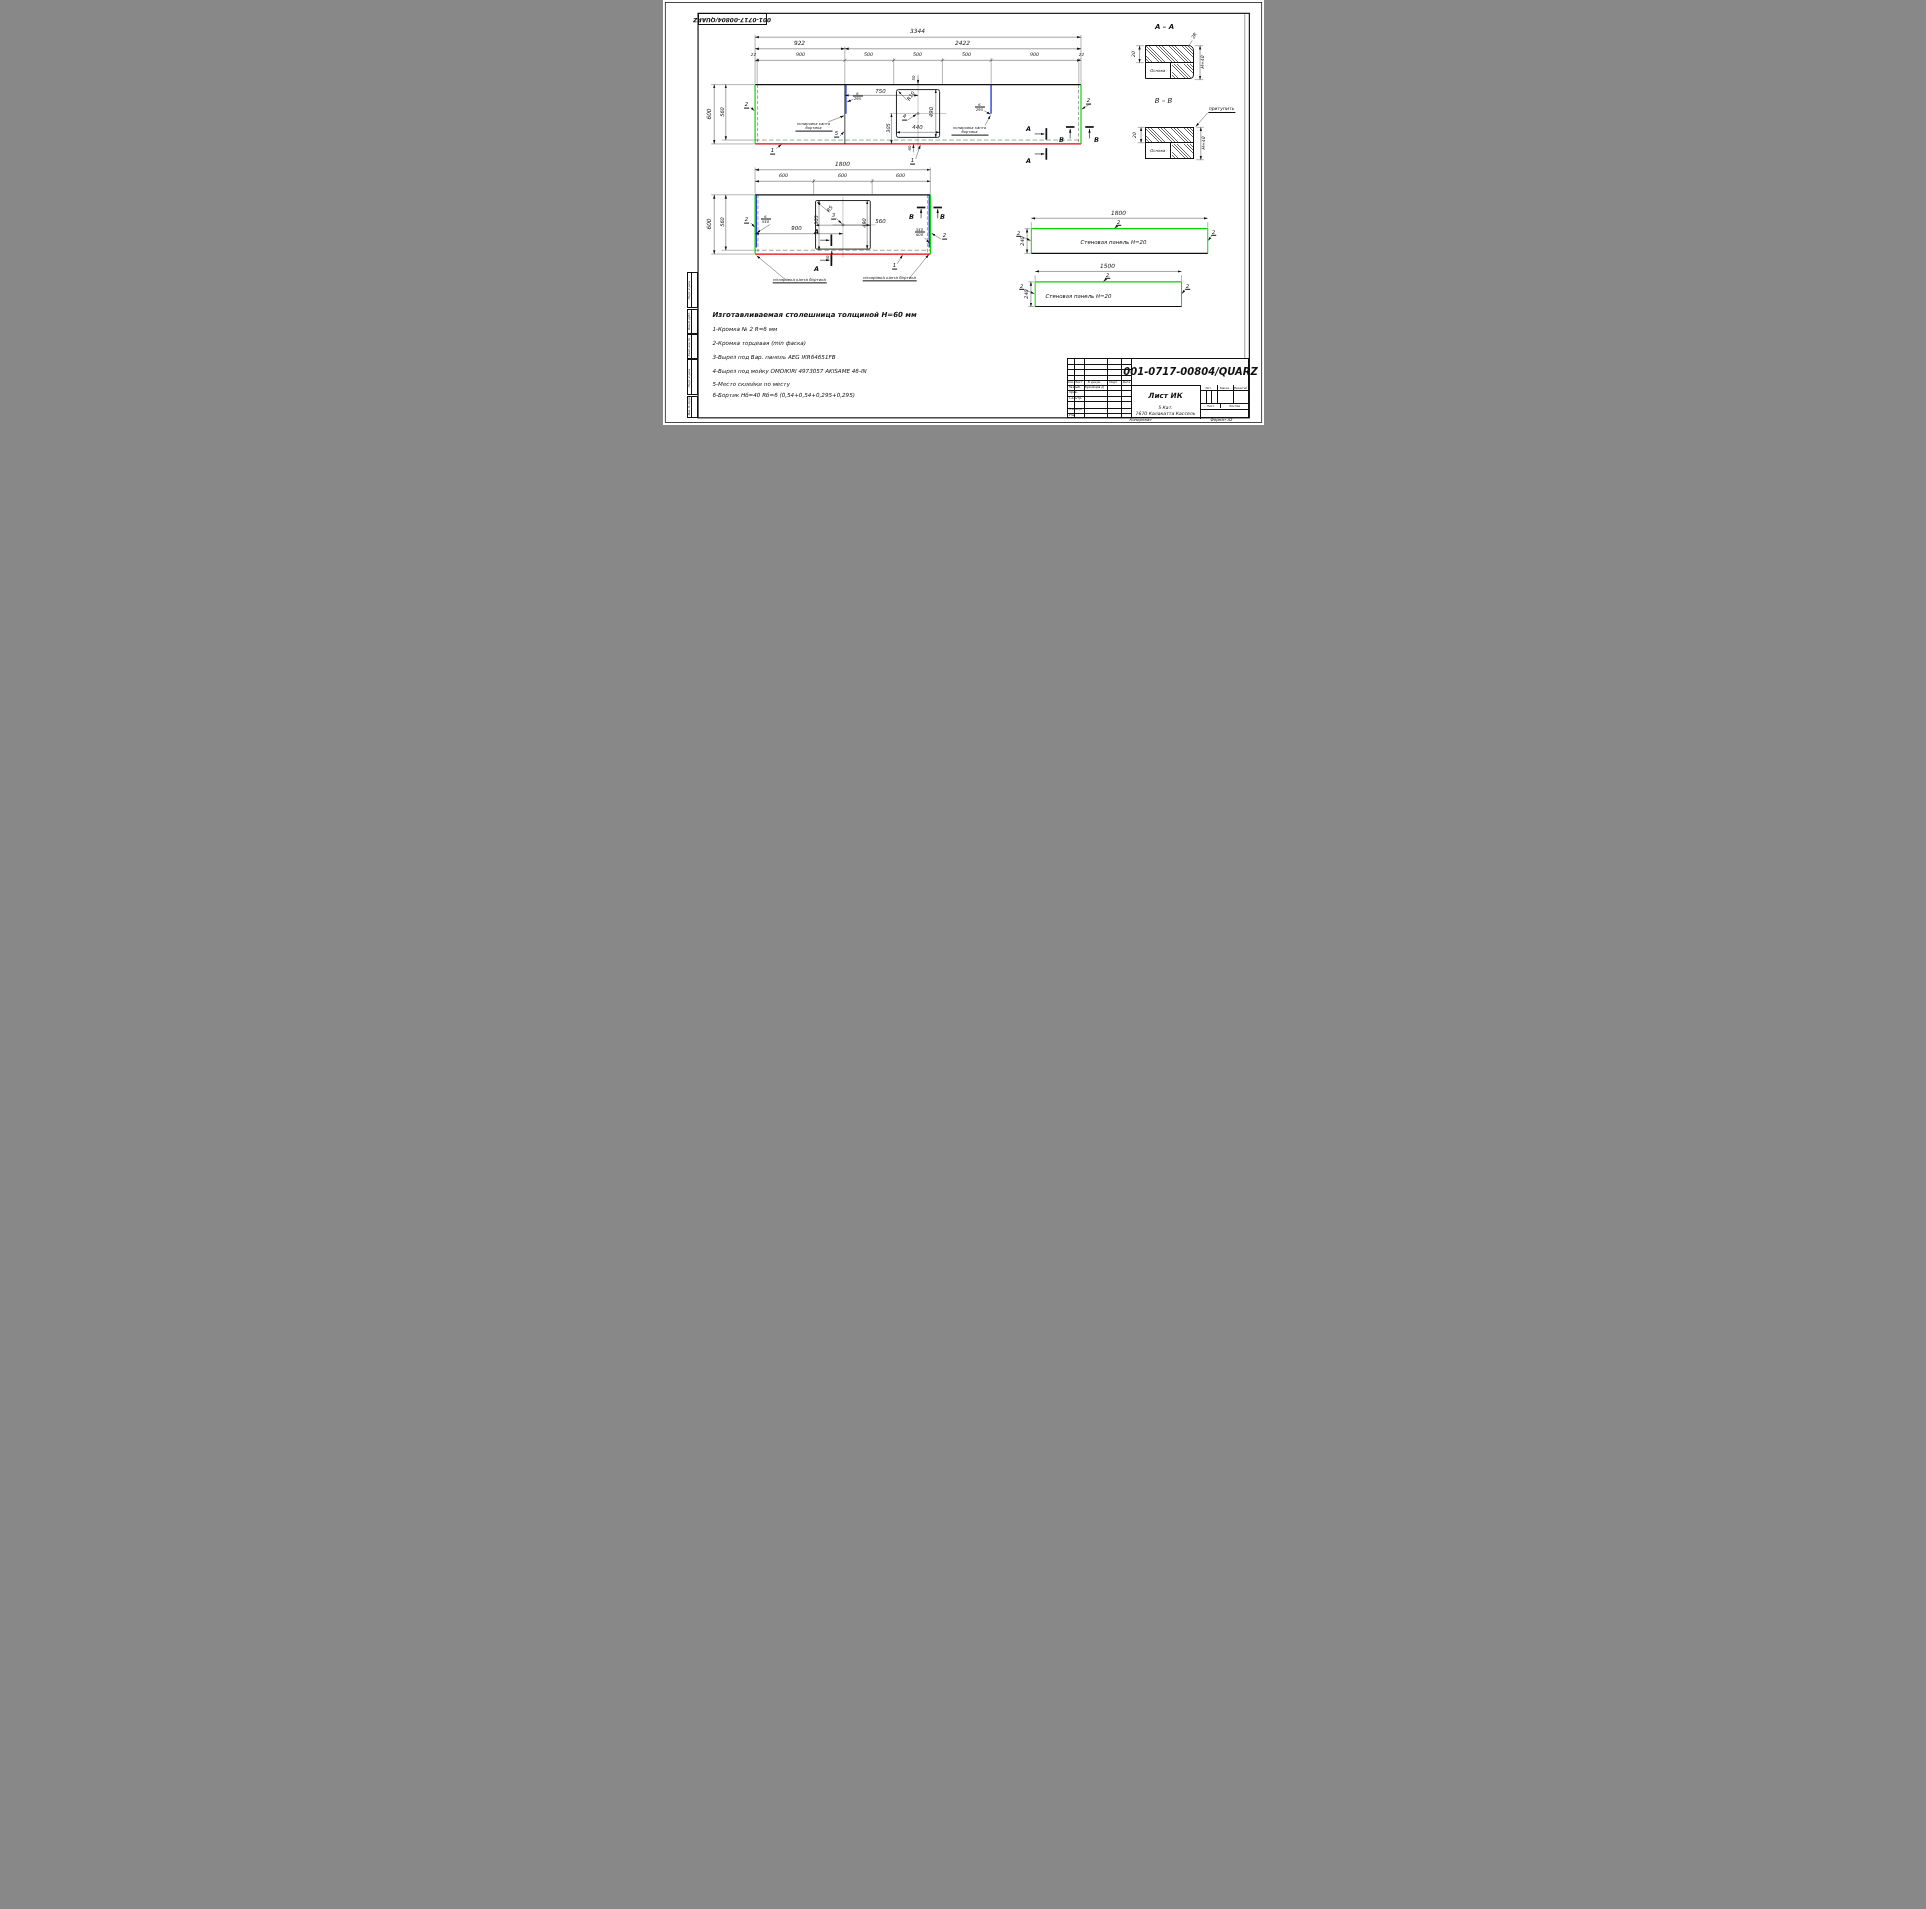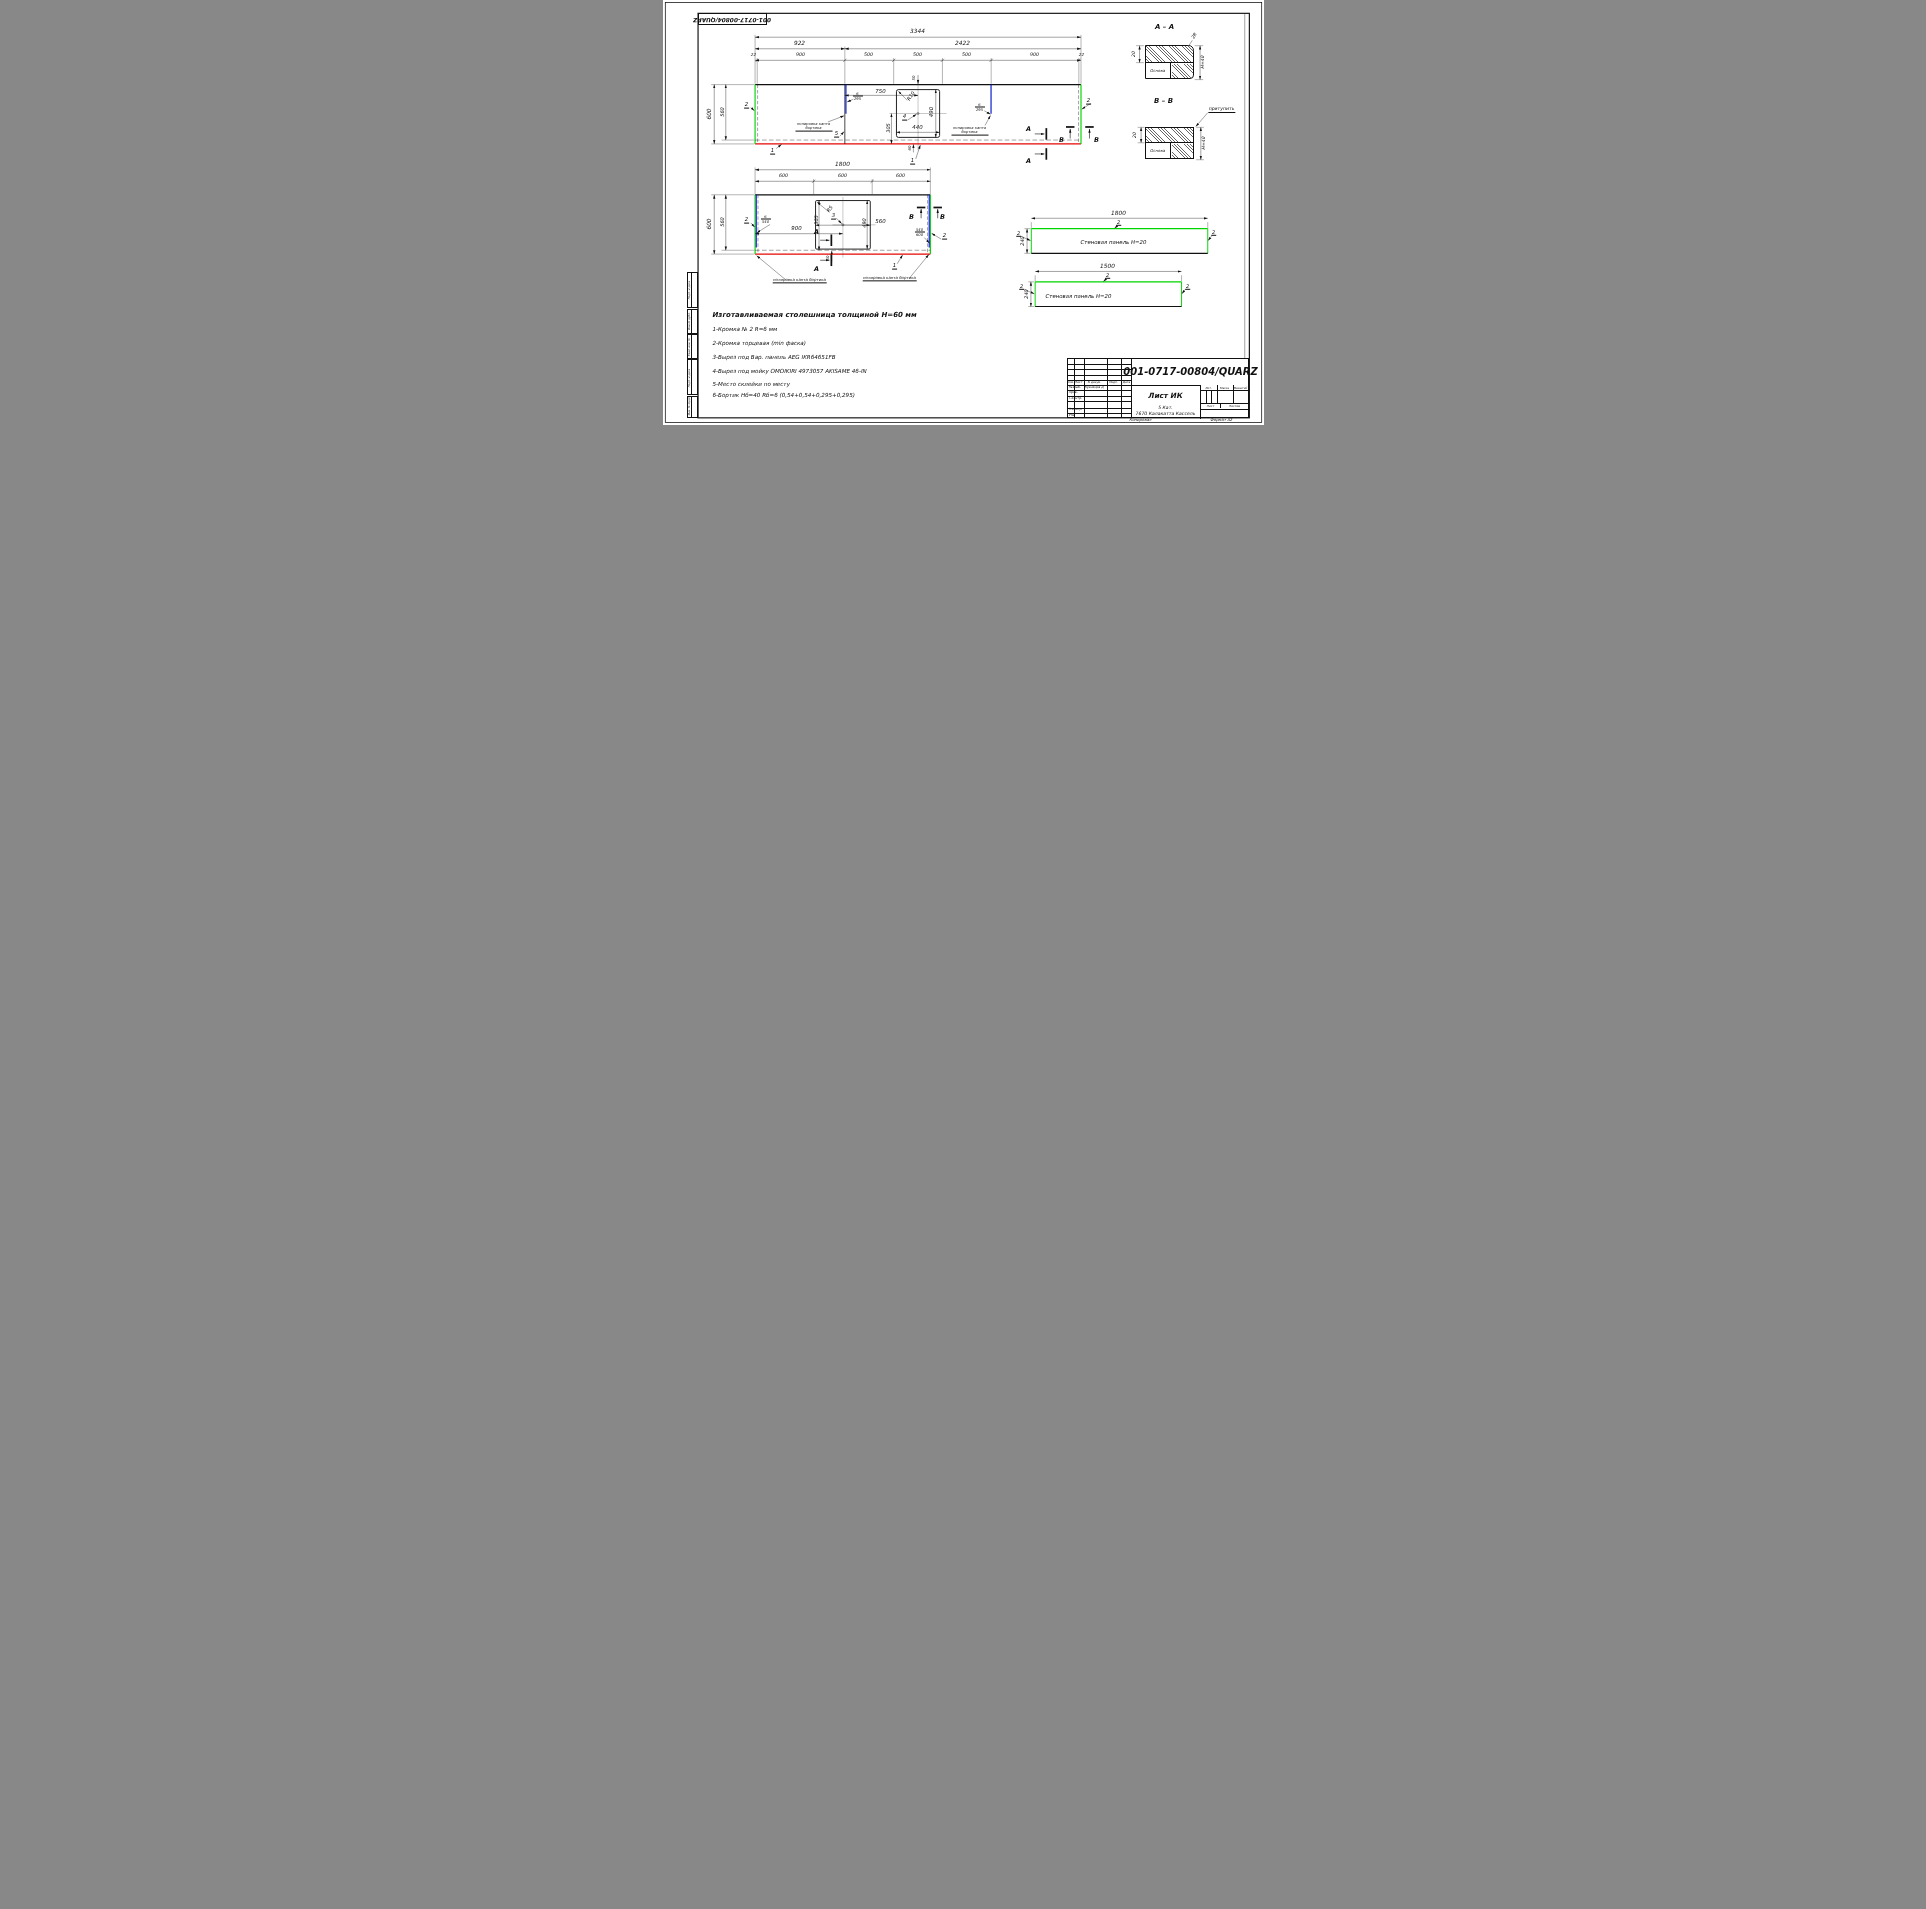--- a/index.html
+++ b/index.html
@@ -305,21 +305,21 @@
   <div class="band hatch" style="height:17px;"></div>
   <div class="cellL" style="top:17px;width:25.4px;">
         <span class="t" style="position:static;transform:none;font-size:3.9px;">Основа</span>
       </div>
   <div class="cellR hatch" style="top:17.7px;left:26px;bottom:0;"></div>
 </div>
 <div class="t rot" style="left:471px;top:54px;font-size:4.6px;">20</div>
 <div class="t rot" style="left:540px;top:62px;font-size:4.6px;">H=40</div>
 <div class="t" style="left:532px;top:36px;font-size:4.6px;transform:translate(-50%,-50%) rotate(-60deg);">2R</div>
 
-<div class="t" style="left:501px;top:101px;font-size:7px;font-weight:bold;">В – В</div>
+<div class="t" style="left:501px;top:101px;font-size:7px;font-weight:normal;">В – В</div>
 <div class="secbody" style="left:482px;top:127px;width:49px;height:32px;">
   <div class="band hatch" style="height:15.4px;"></div>
   <div class="cellL" style="top:15.4px;width:25.4px;">
         <span class="t" style="position:static;transform:none;font-size:3.9px;">Основа</span>
       </div>
   <div class="cellR hatch" style="top:16px;left:26px;bottom:0;"></div>
 </div>
 <div class="t rot" style="left:472px;top:135px;font-size:4.6px;">20</div>
 <div class="t rot" style="left:541px;top:143px;font-size:4.6px;">H=40</div>
 <div class="t uline" style="left:559px;top:110px;font-size:4.6px;">притупить</div>

